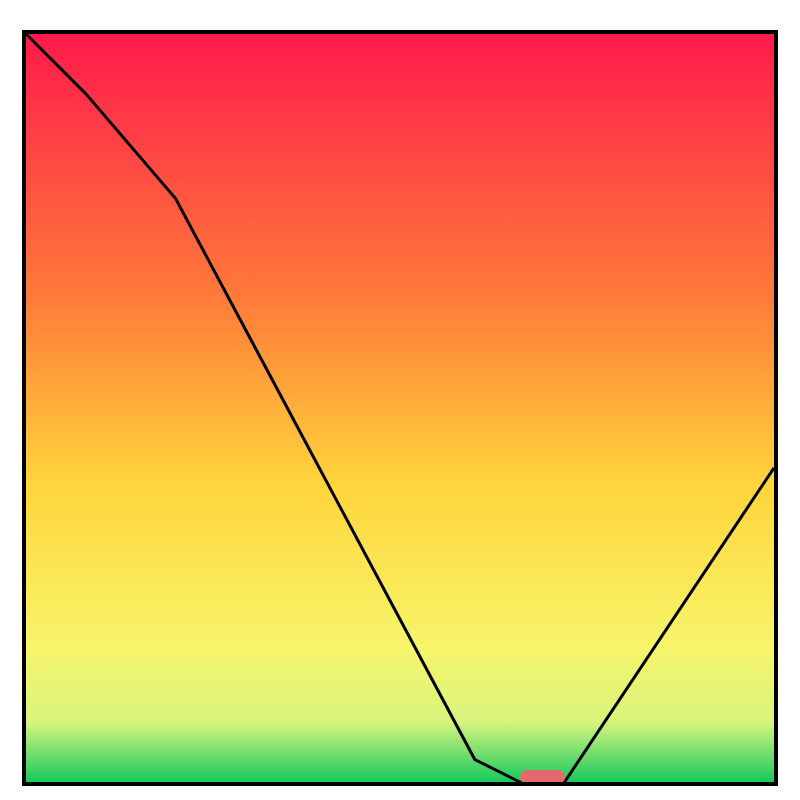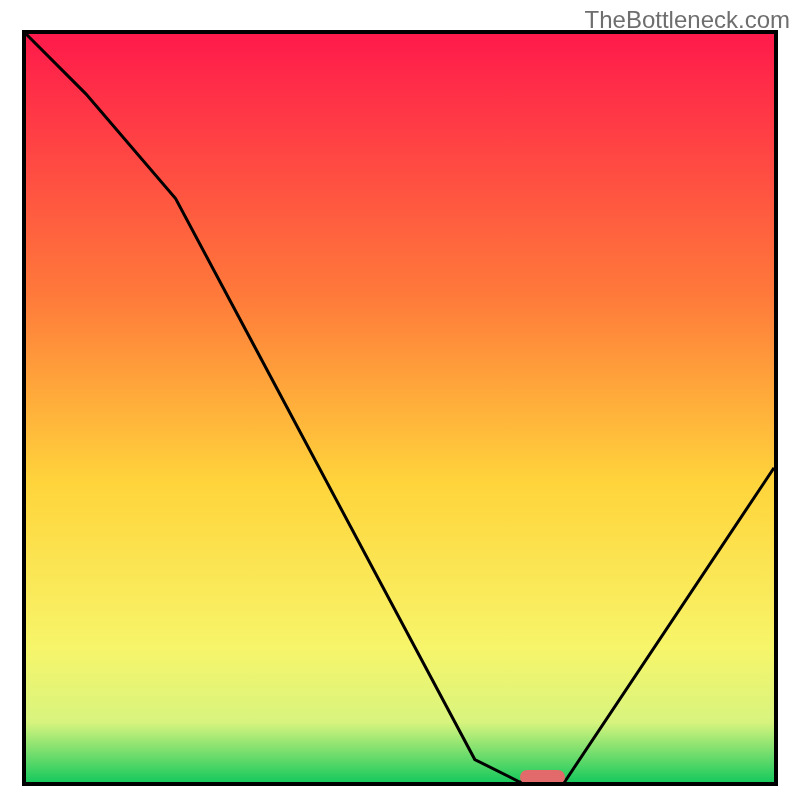--- a/index.html
+++ b/index.html
@@ -52,21 +52,20 @@
     position: absolute;
     background: #e26a6a;
     border-radius: 8px;
   }
 </style>
 </head>
 <body>
 
 <div class="container">
 
-  <div class="attribution">TheBottleneck.com</div>
 
   <div class="plot-frame">
 
     <svg class="bg" viewBox="0 0 100 100" preserveAspectRatio="none">
       <defs>
         <linearGradient id="bgGrad" x1="0" y1="0" x2="0" y2="1">
             <stop offset="0%" stop-color="#ff1a4b"></stop>
             <stop offset="35%" stop-color="#ff7a3a"></stop>
             <stop offset="60%" stop-color="#ffd43b"></stop>
             <stop offset="82%" stop-color="#f7f56a"></stop>

